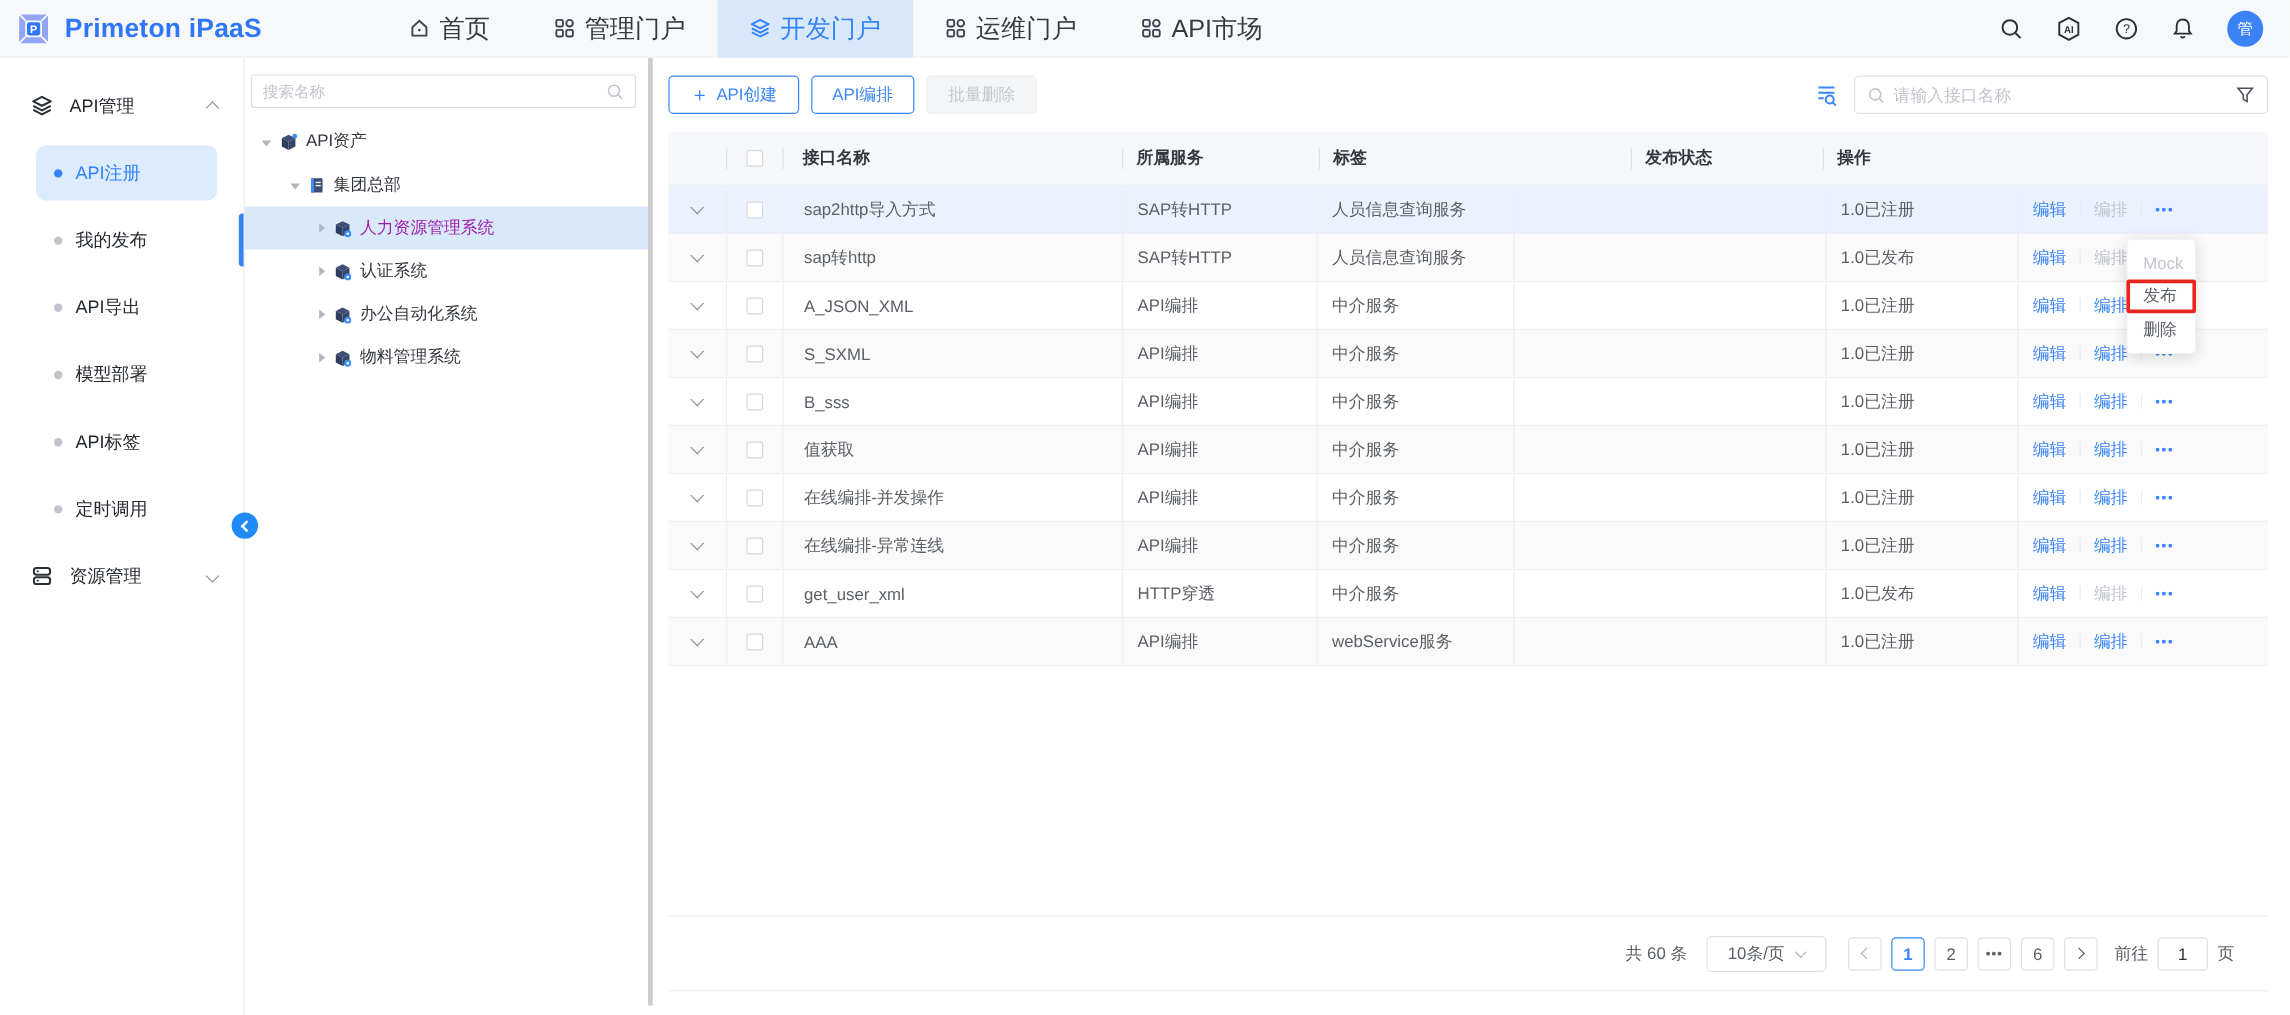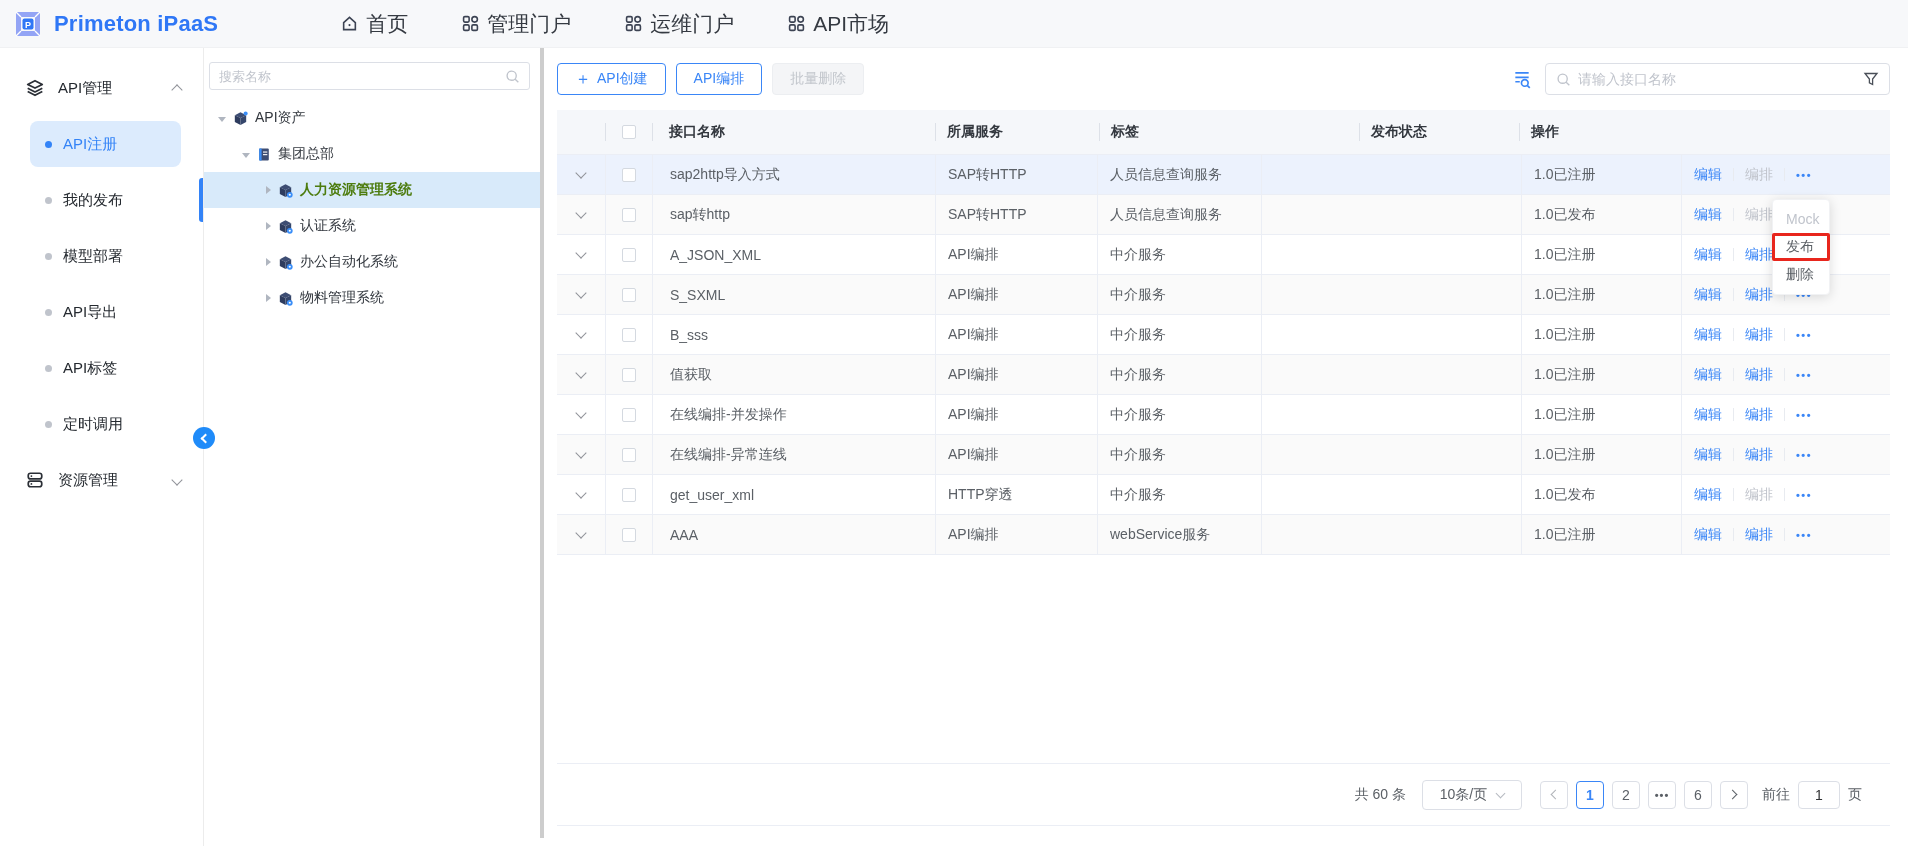--- a/index.html
+++ b/index.html
@@ -41,21 +41,21 @@
   .collapse-btn i { display:block; width:7px; height:7px; border-left:2px solid #fff; border-bottom:2px solid #fff; transform:rotate(45deg); margin-left:3px; }
   
   .tree-panel { width:336px; flex:none; background:#fff; }
   .tree-search { height:28px; margin:14px 10px 10px 5px; border:1px solid #dcdfe6; border-radius:3px; display:flex; align-items:center; padding:0 9px; }
   .tree-search input { border:0; outline:0; flex:1; font-size:13px; color:#8b5cf6; font-family:inherit; background:transparent; }
   .tree-search input::placeholder { color:#c0c4cc; }
   .tree-node { height:36px; display:flex; align-items:center; gap:7px; font-size:14px; color:#32373e; cursor:pointer; }
   .tree-node.lv0 { padding-left:14px; }
   .tree-node.lv1 { padding-left:38px; }
   .tree-node.lv2 { padding-left:62px; }
-  .tree-node.selected { background:#d8eafa; color:#4d7c0f;font-weight:bold; }
+  .tree-node.selected { background:#d8eafa; color:#a21caf; }
   .caret { width:0; height:0; flex:none; }
   .caret.expanded { border-top:5px solid #b0b6c0; border-left:4.5px solid transparent; border-right:4.5px solid transparent; margin-top:2px;}
   .caret.collapsed { border-left:5px solid #b0b6c0; border-top:4.5px solid transparent; border-bottom:4.5px solid transparent; }
   
   .v-divider { width:4px; flex:none; background:#cdcdcd; height:790px; }
   
   .main { flex:1; display:flex; flex-direction:column; padding:0 18px 20px 13px; min-width:0; }
   .toolbar { height:62px; display:flex; align-items:center; flex:none; }
   .btn { height:32px; border-radius:4px; font-size:14px; display:inline-flex; align-items:center; justify-content:center; cursor:pointer; font-family:inherit; }
   .btn-outline { background:#fff; border:1px solid #3a86f7; color:#3a86f7; padding:0 17px; }
@@ -133,39 +133,66 @@
     </div>
     <div class="nav-item">
       <svg width="17" height="17" viewBox="0 0 16 16" fill="none" stroke="currentColor" stroke-width="1.5">
           <rect x="1.5" y="1.5" width="5.2" height="5.2" rx="1.2"></rect>
           <rect x="9.3" y="1.5" width="5.2" height="5.2" rx="2.6"></rect>
           <rect x="1.5" y="9.3" width="5.2" height="5.2" rx="1.2"></rect>
           <rect x="9.3" y="9.3" width="5.2" height="5.2" rx="1.2"></rect>
         </svg>
       <span>管理门户</span>
     </div>
+    <div class="nav-item active">
+      <svg width="17" height="17" viewBox="0 0 16 16" fill="none" stroke="currentColor" stroke-width="1.5" stroke-linejoin="round">
+          <path d="M8 1.5 L14.5 4.8 L8 8.1 L1.5 4.8 Z"></path>
+          <path d="M1.5 8.2 L8 11.5 L14.5 8.2"></path>
+          <path d="M1.5 11.2 L8 14.5 L14.5 11.2"></path>
+        </svg>
+      <span>开发门户</span>
+    </div>
     <div class="nav-item">
       <svg width="17" height="17" viewBox="0 0 16 16" fill="none" stroke="currentColor" stroke-width="1.5">
           <rect x="1.5" y="1.5" width="5.2" height="5.2" rx="1.2"></rect>
           <rect x="9.3" y="1.5" width="5.2" height="5.2" rx="2.6"></rect>
           <rect x="1.5" y="9.3" width="5.2" height="5.2" rx="1.2"></rect>
           <rect x="9.3" y="9.3" width="5.2" height="5.2" rx="1.2"></rect>
         </svg>
       <span>运维门户</span>
     </div>
     <div class="nav-item">
       <svg width="17" height="17" viewBox="0 0 16 16" fill="none" stroke="currentColor" stroke-width="1.5">
           <rect x="1.5" y="1.5" width="5.2" height="5.2" rx="1.2"></rect>
           <rect x="9.3" y="1.5" width="5.2" height="5.2" rx="2.6"></rect>
           <rect x="1.5" y="9.3" width="5.2" height="5.2" rx="1.2"></rect>
           <rect x="9.3" y="9.3" width="5.2" height="5.2" rx="1.2"></rect>
         </svg>
       <span>API市场</span>
     </div>
   </div>
+  <div class="nav-right">
+    <svg width="20" height="20" viewBox="0 0 18 18" fill="none" stroke="currentColor" stroke-width="1.5">
+        <circle cx="8" cy="8" r="5.5"></circle>
+        <path d="M12.2 12.2 L16 16"></path>
+      </svg>
+    <svg width="22" height="22" viewBox="0 0 18 18" fill="none" stroke="currentColor" stroke-width="1.3">
+        <path d="M9 1.5 L15.5 5 V13 L9 16.5 L2.5 13 V5 Z"></path>
+        <text x="9" y="11.7" font-size="6.6" font-weight="bold" fill="currentColor" stroke="none" text-anchor="middle" font-family="Liberation Sans, sans-serif">AI</text>
+      </svg>
+    <svg width="20" height="20" viewBox="0 0 18 18" fill="none" stroke="currentColor" stroke-width="1.4">
+        <circle cx="9" cy="9" r="7.3"></circle>
+        <text x="9" y="12.4" font-size="9.5" fill="currentColor" stroke="none" text-anchor="middle" font-family="Liberation Sans, sans-serif">?</text>
+      </svg>
+    <svg width="20" height="20" viewBox="0 0 18 18" fill="none" stroke="currentColor" stroke-width="1.4">
+        <path d="M9 2 C6 2 4.4 4.2 4.4 7 V10.6 L3 12.6 H15 L13.6 10.6 V7 C13.6 4.2 12 2 9 2 Z"></path>
+        <path d="M7.5 14.6 A1.6 1.6 0 0 0 10.5 14.6"></path>
+      </svg>
+    <div class="avatar">管</div>
+  </div>
 </div>
 
 <div class="layout">
 
   <div class="sidebar">
     <div class="side-item">
       <svg width="18" height="18" viewBox="0 0 16 16" fill="none" stroke="currentColor" stroke-width="1.5" stroke-linejoin="round">
           <path d="M8 1.5 L14.5 4.8 L8 8.1 L1.5 4.8 Z"></path>
           <path d="M1.5 8.2 L8 11.5 L14.5 8.2"></path>
           <path d="M1.5 11.2 L8 14.5 L14.5 11.2"></path>
@@ -182,27 +209,27 @@
       </div>
       <div class="side-child">
         <div class="side-pill">
             <span class="dot"></span>
             <span>我的发布</span>
           </div>
       </div>
       <div class="side-child">
         <div class="side-pill">
             <span class="dot"></span>
-            <span>模型部署</span>
+            <span>API导出</span>
           </div>
       </div>
       <div class="side-child">
         <div class="side-pill">
             <span class="dot"></span>
-            <span>API导出</span>
+            <span>模型部署</span>
           </div>
       </div>
       <div class="side-child">
         <div class="side-pill">
             <span class="dot"></span>
             <span>API标签</span>
           </div>
       </div>
       <div class="side-child">
         <div class="side-pill">

